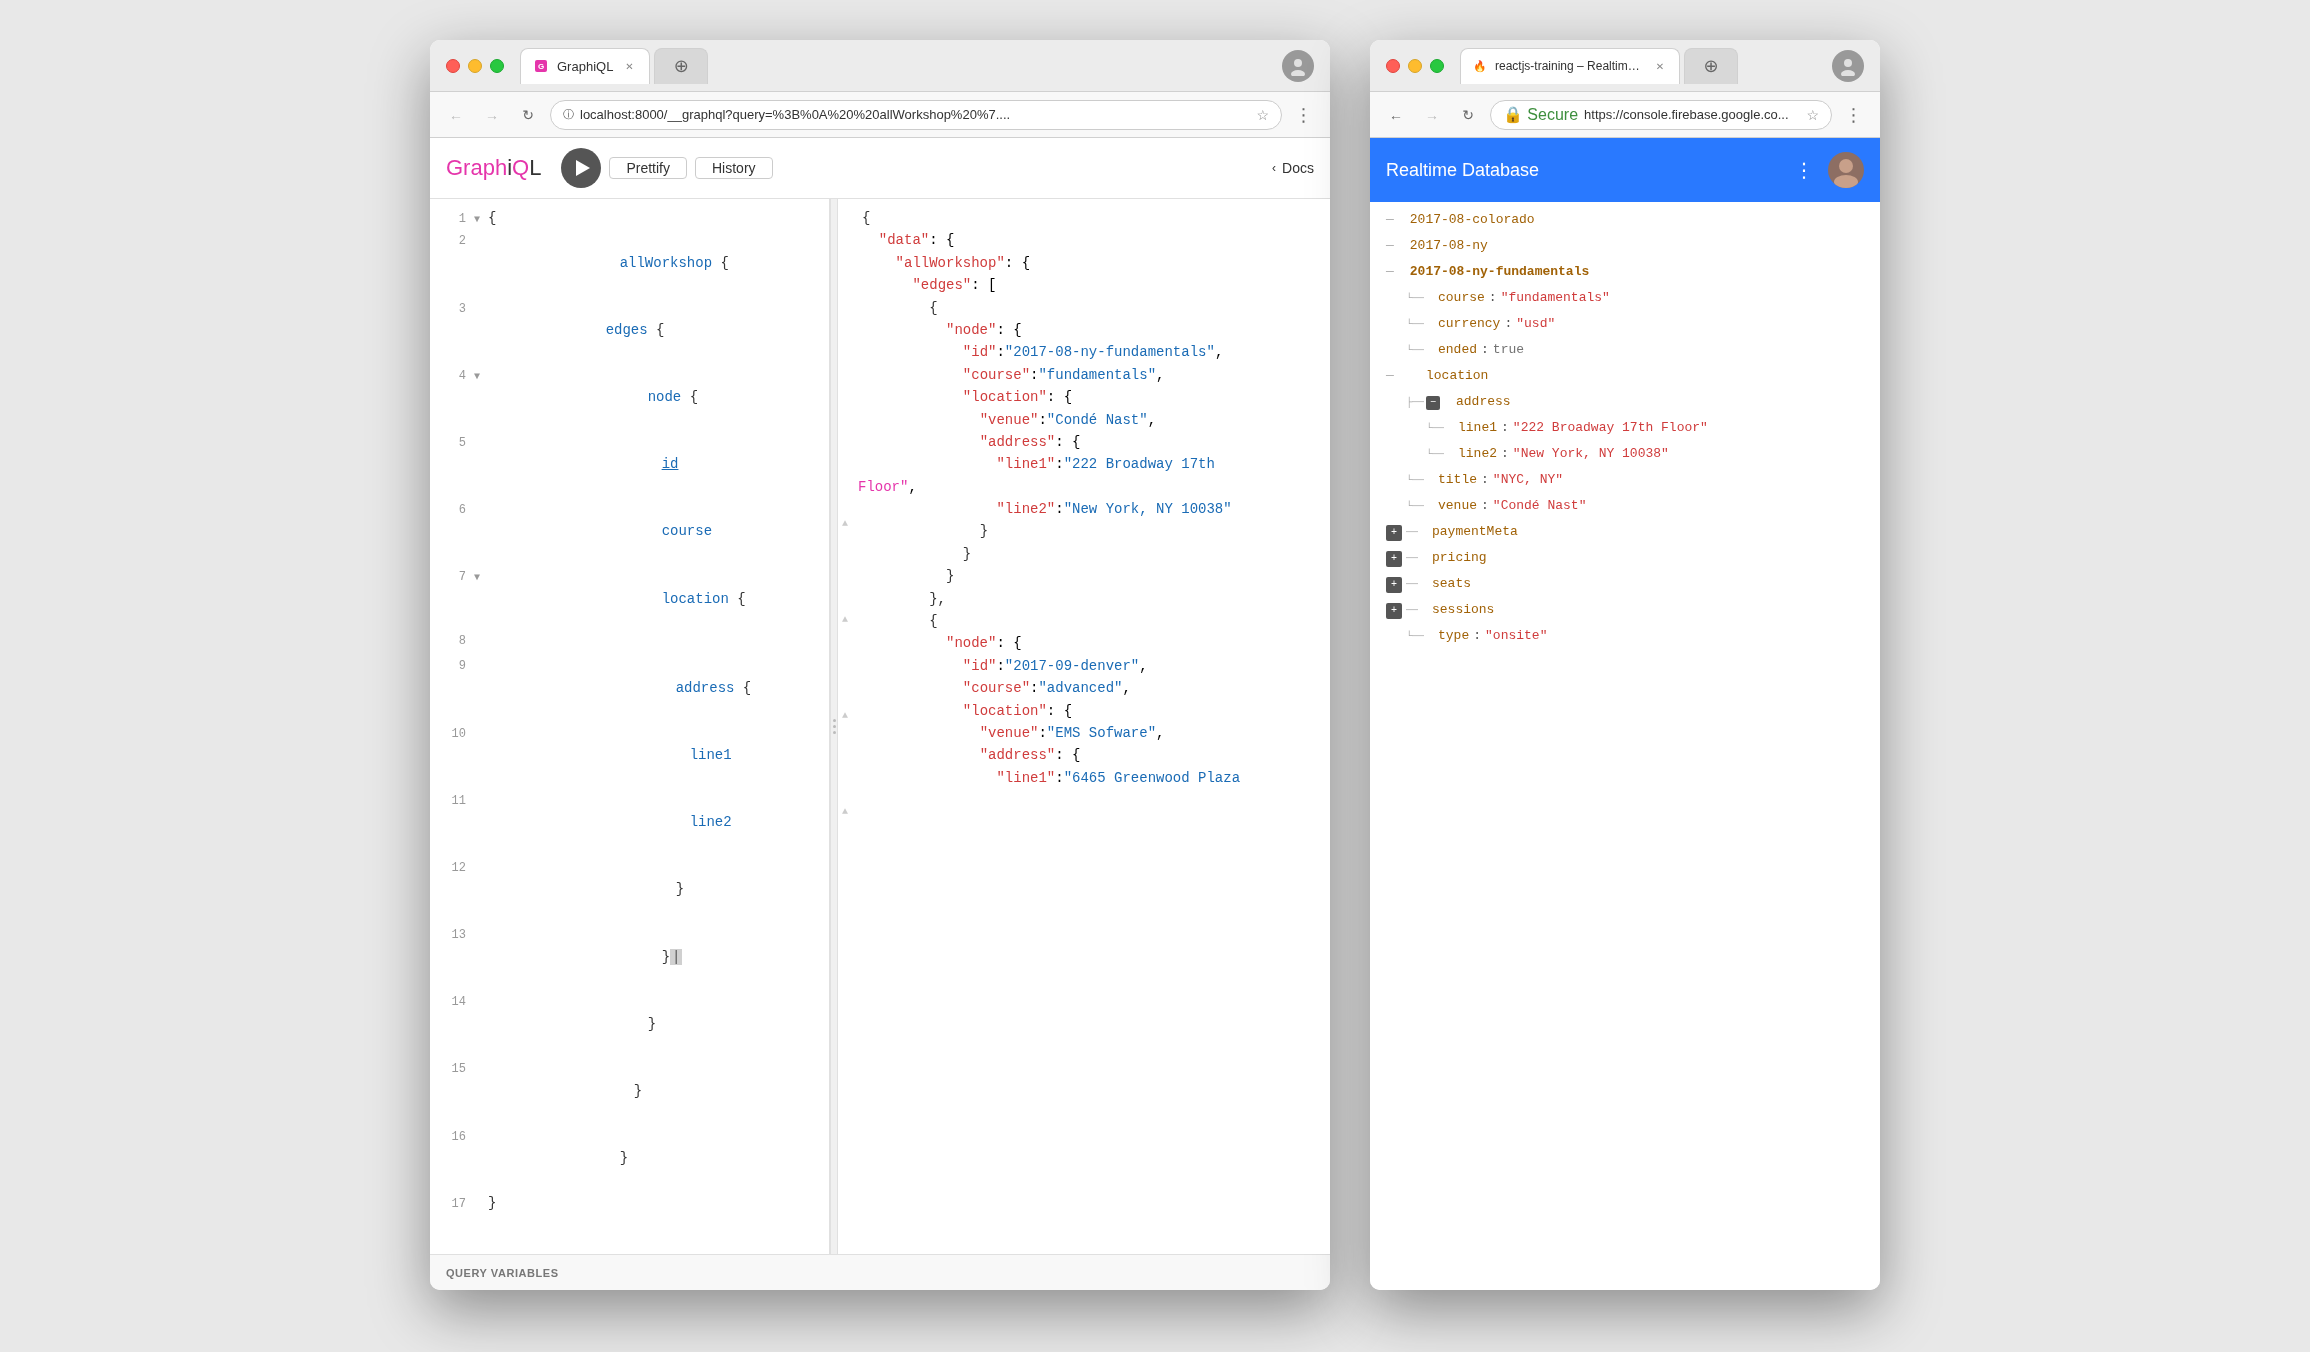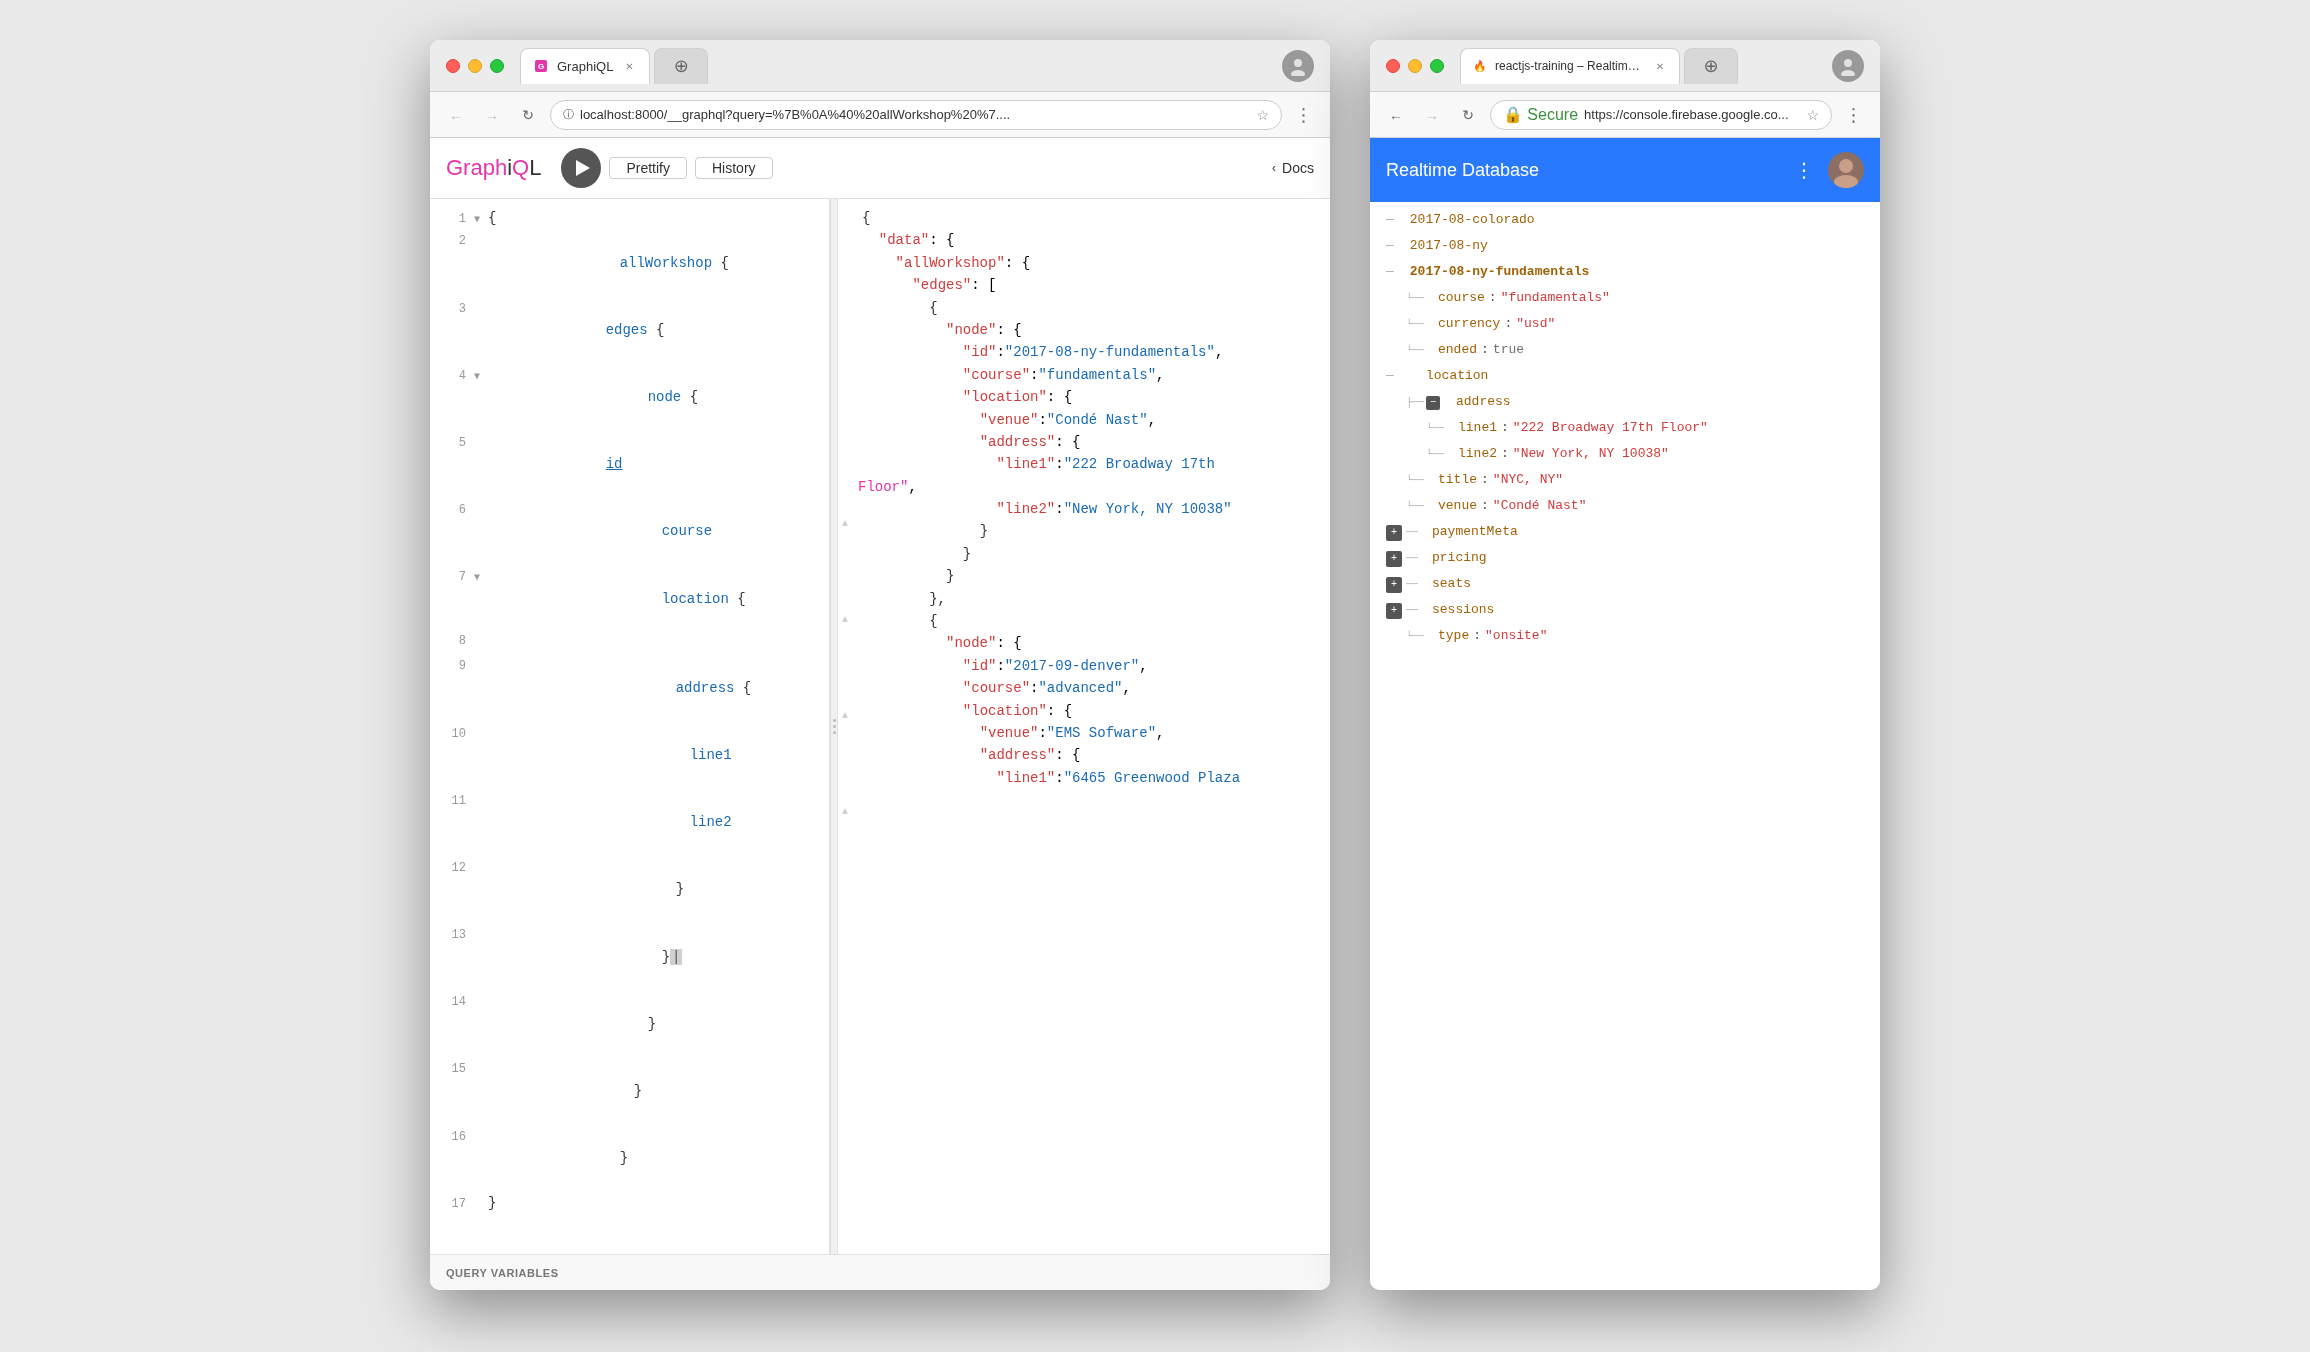--- a/index.html
+++ b/index.html
@@ -503,21 +503,21 @@
         </div>
       </div>
     </div>
 
     <div class="address-bar">
       <div class="nav-btn disabled">←</div>
       <div class="nav-btn disabled">→</div>
       <div class="nav-btn">↻</div>
       <div class="url-bar">
         <span class="url-secure">ⓘ</span>
-        <span class="url-text">localhost:8000/__graphql?query=%7B%0A%40%20allWorkshop%20%7....</span>
+        <span class="url-text">localhost:8000/__graphql?query=%3B%0A%20%20allWorkshop%20%7....</span>
         <span class="url-star">☆</span>
       </div>
       <div class="nav-btn" style="font-size:18px; letter-spacing:1px;">⋮</div>
     </div>
 
     <div class="graphiql-toolbar">
       <div class="graphiql-logo">
         Graph<span>i</span><span style="color:#e535ab;">Q</span><span>L</span>
       </div>
       <button class="run-btn">
@@ -563,21 +563,21 @@
             <span class="fold-arrow">▼</span>
             <span class="code-content">
               <span style="margin-left:42px;" class="c-field">node</span><span class="c-bracket"> {</span>
             </span>
           </div>
 
           <div class="code-line">
             <span class="line-number">5</span>
             <span class="fold-arrow"></span>
             <span class="code-content">
-              <span style="text-decoration:underline;" class="c-field">id</span>
+              <span style="margin-left:56px;text-decoration:underline;" class="c-field">id</span>
             </span>
           </div>
 
           <div class="code-line">
             <span class="line-number">6</span>
             <span class="fold-arrow"></span>
             <span class="code-content">
               <span style="margin-left:56px;" class="c-field">course</span>
             </span>
           </div>

